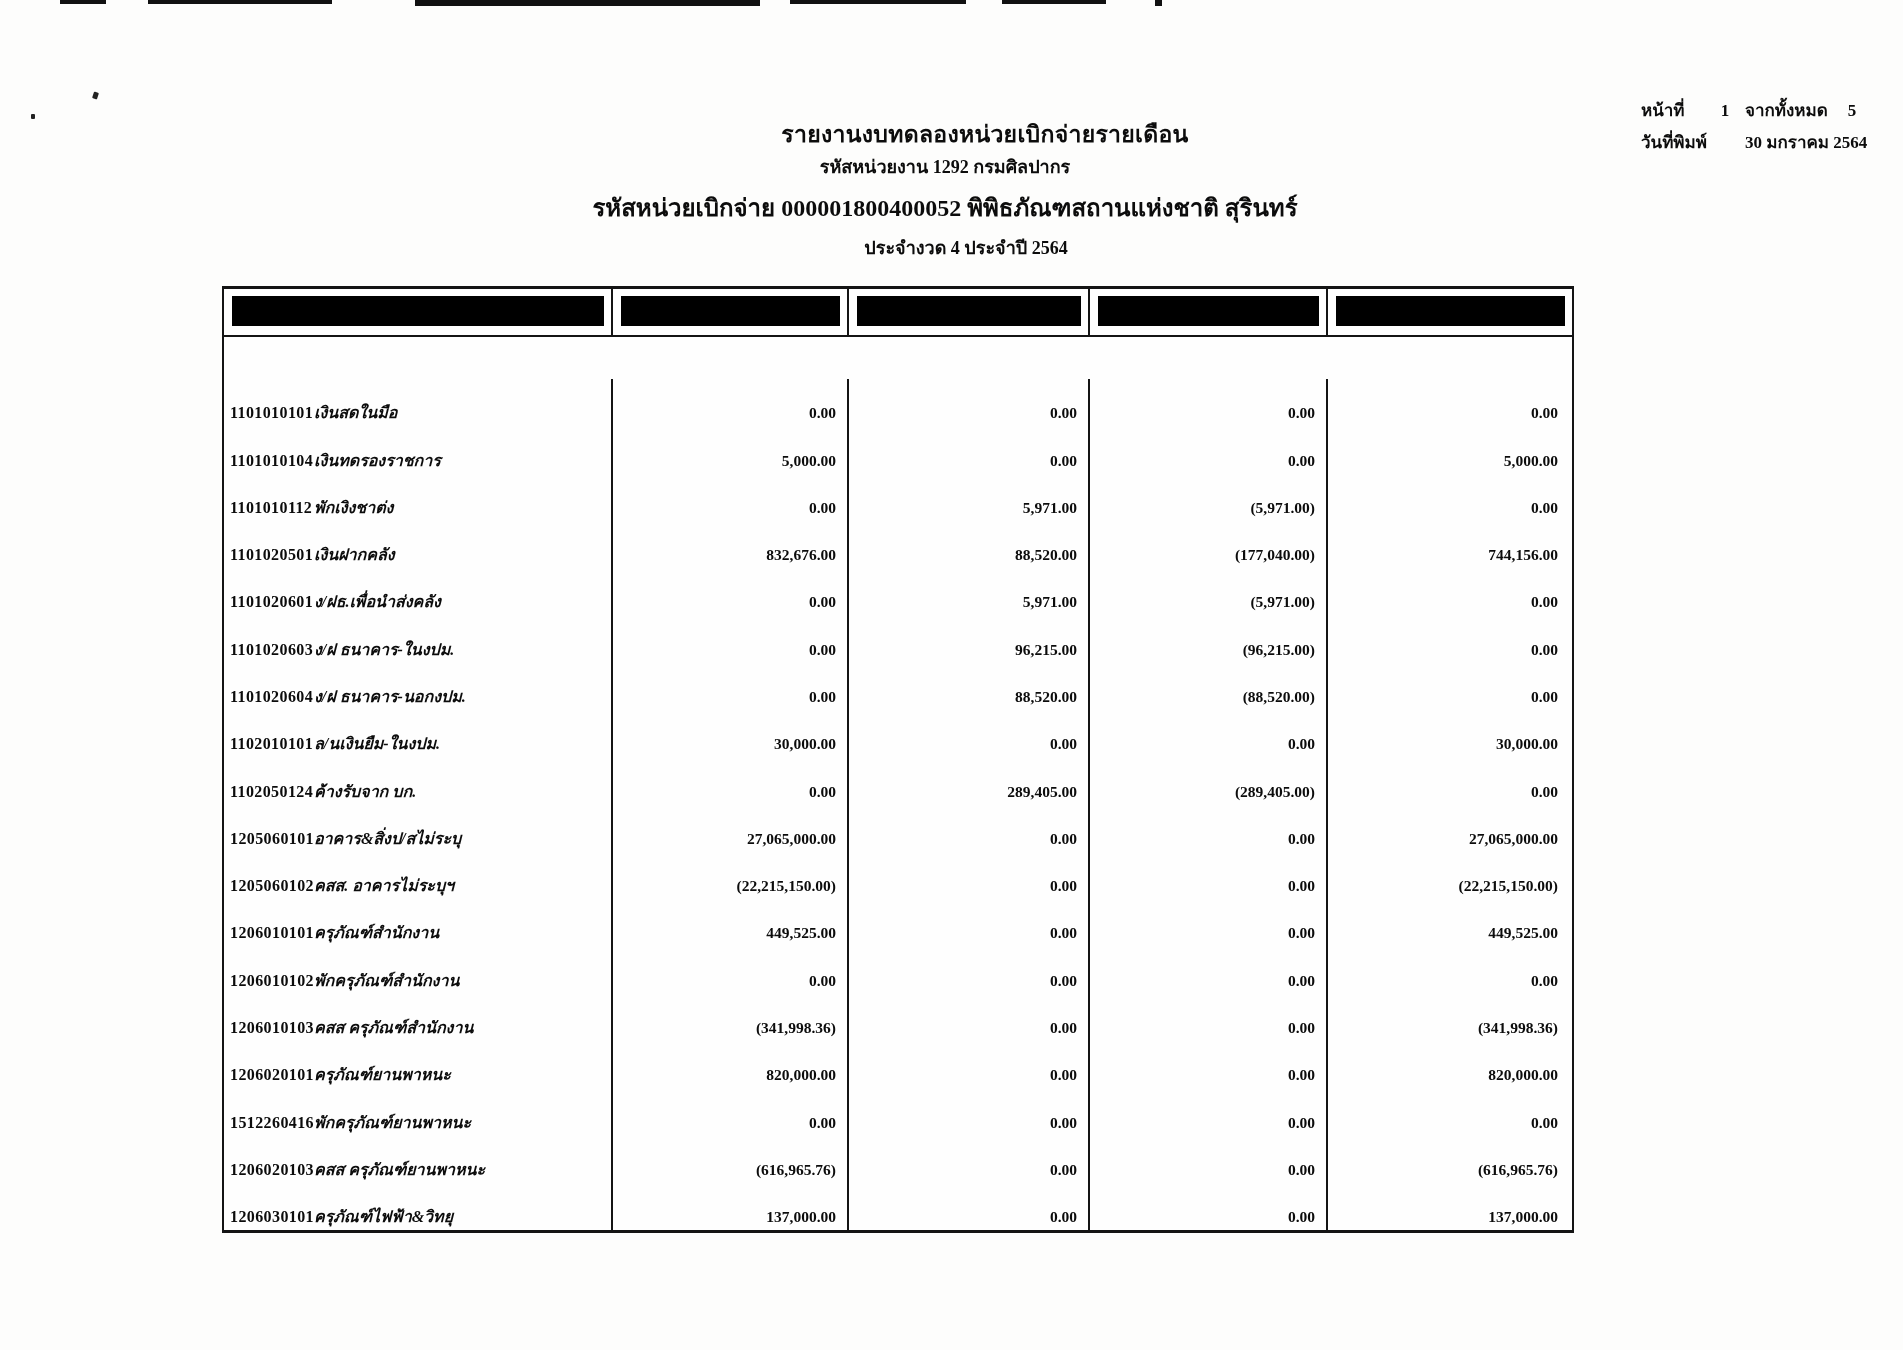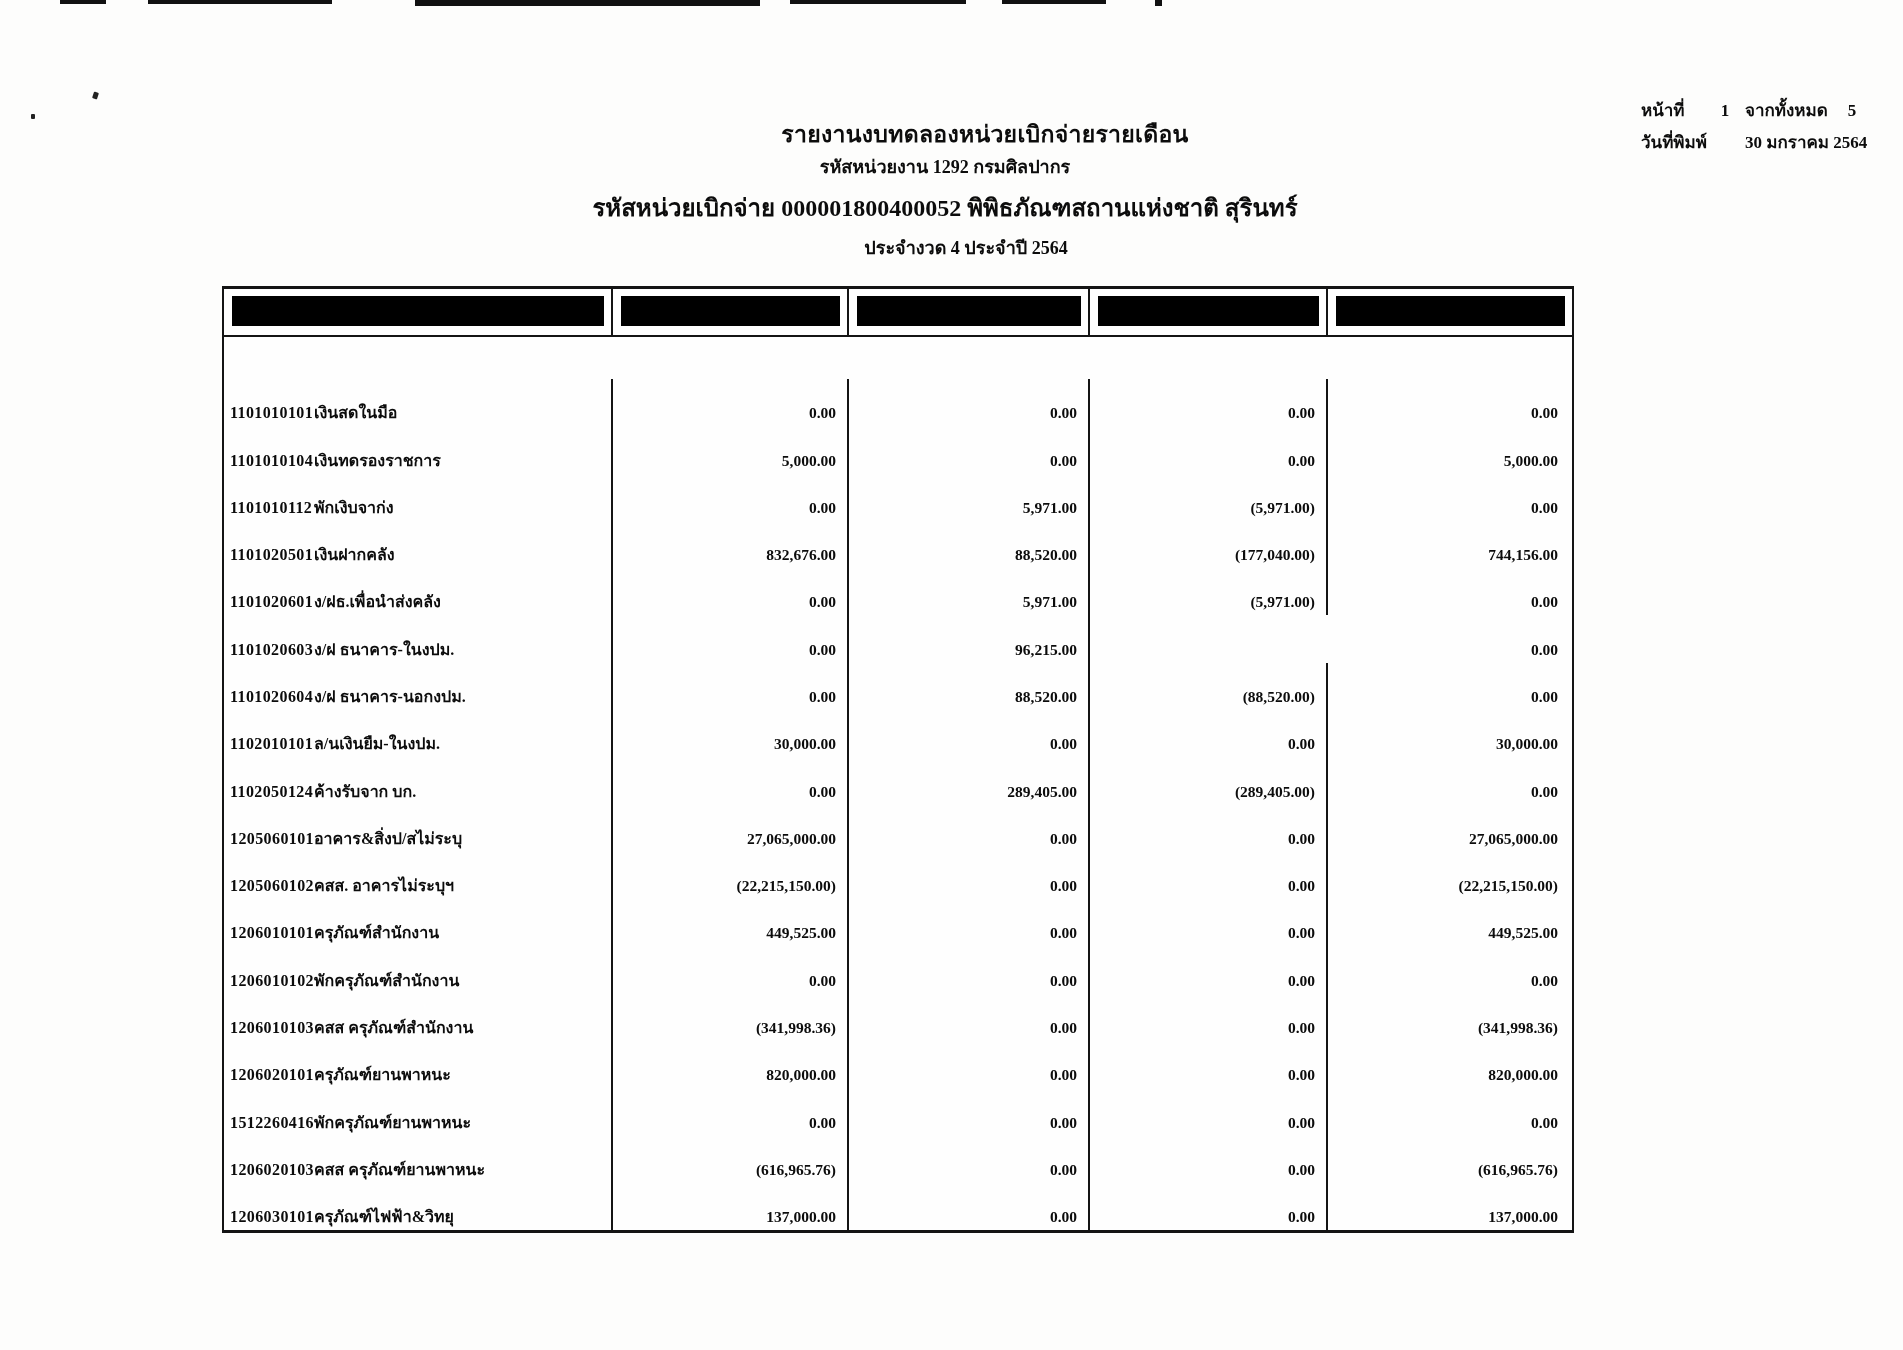--- a/index.html
+++ b/index.html
@@ -48,21 +48,21 @@
   .cell{box-sizing:border-box;display:flex;align-items:flex-end;padding-bottom:4px;font-size:16px;line-height:19px;white-space:nowrap;overflow:hidden;}
   .trow .cell:not(:last-child){border-right:2px solid #141414;}
   .c1{width:389px;padding-left:6px;}
   .c2{width:236px;}
   .c3{width:241px;}
   .c4{width:238px;}
   .c5{flex:1;}
   .num{justify-content:flex-end;padding-right:11px;font-size:15.5px;}
   .c5.num{padding-right:14px;}
   .code{display:inline-block;width:84px;letter-spacing:0.4px;}
-  .name{display:inline-block;}
+  .name{display:inline-block;font-style:italic;}
 </style>
 </head>
 <body>
 
 <div class="page">
 
   <div class="artifact" style="left:60px;top:0;width:46px;height:4px;"></div>
   <div class="artifact" style="left:148px;top:0;width:184px;height:4px;"></div>
   <div class="artifact" style="left:415px;top:0;width:345px;height:6px;"></div>
   <div class="artifact" style="left:790px;top:0;width:176px;height:4px;"></div>
@@ -127,21 +127,21 @@
     </div>
     <div class="cell c2 num">5,000.00</div>
     <div class="cell c3 num">0.00</div>
     <div class="cell c4 num">0.00</div>
     <div class="cell c5 num">5,000.00</div>
   </div>
 
   <div class="trow">
     <div class="cell c1">
       <span class="code">1101010112</span>
-            <span class="name">พักเงิบจาก่ง</span>
+            <span class="name">พักเงิงชาต่ง</span>
     </div>
     <div class="cell c2 num">0.00</div>
     <div class="cell c3 num">5,971.00</div>
     <div class="cell c4 num">(5,971.00)</div>
     <div class="cell c5 num">0.00</div>
   </div>
 
   <div class="trow">
     <div class="cell c1">
       <span class="code">1101020501</span>
@@ -164,20 +164,21 @@
     <div class="cell c5 num">0.00</div>
   </div>
 
   <div class="trow">
     <div class="cell c1">
       <span class="code">1101020603</span>
             <span class="name">ง/ฝ ธนาคาร-ในงปม.</span>
     </div>
     <div class="cell c2 num">0.00</div>
     <div class="cell c3 num">96,215.00</div>
+    <div class="cell c4 num">(96,215.00)</div>
     <div class="cell c5 num">0.00</div>
   </div>
 
   <div class="trow">
     <div class="cell c1">
       <span class="code">1101020604</span>
             <span class="name">ง/ฝ ธนาคาร-นอกงปม.</span>
     </div>
     <div class="cell c2 num">0.00</div>
     <div class="cell c3 num">88,520.00</div>

